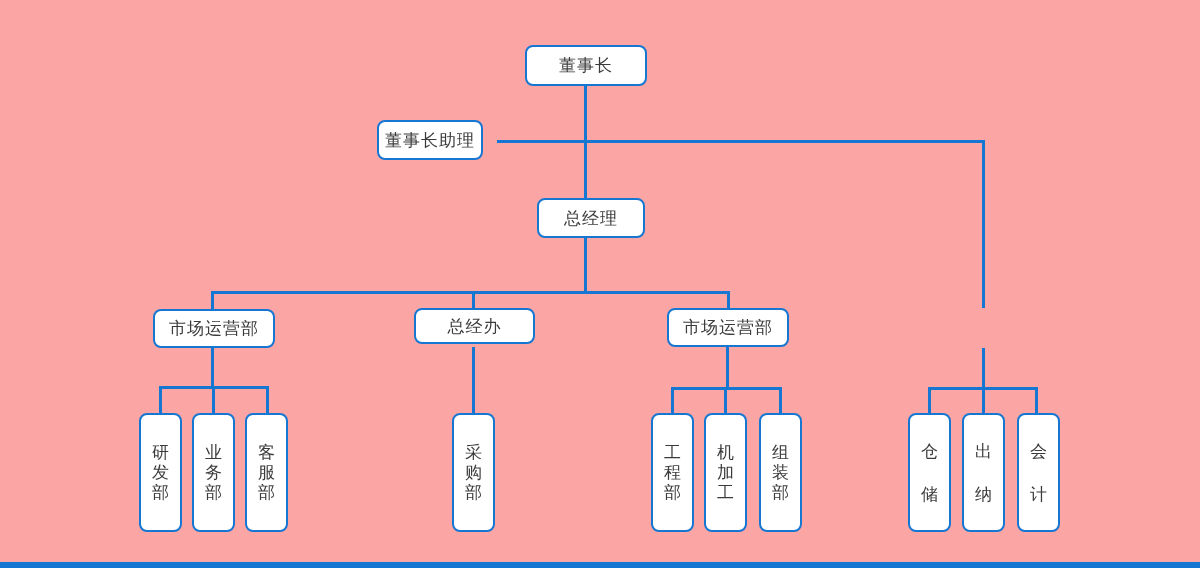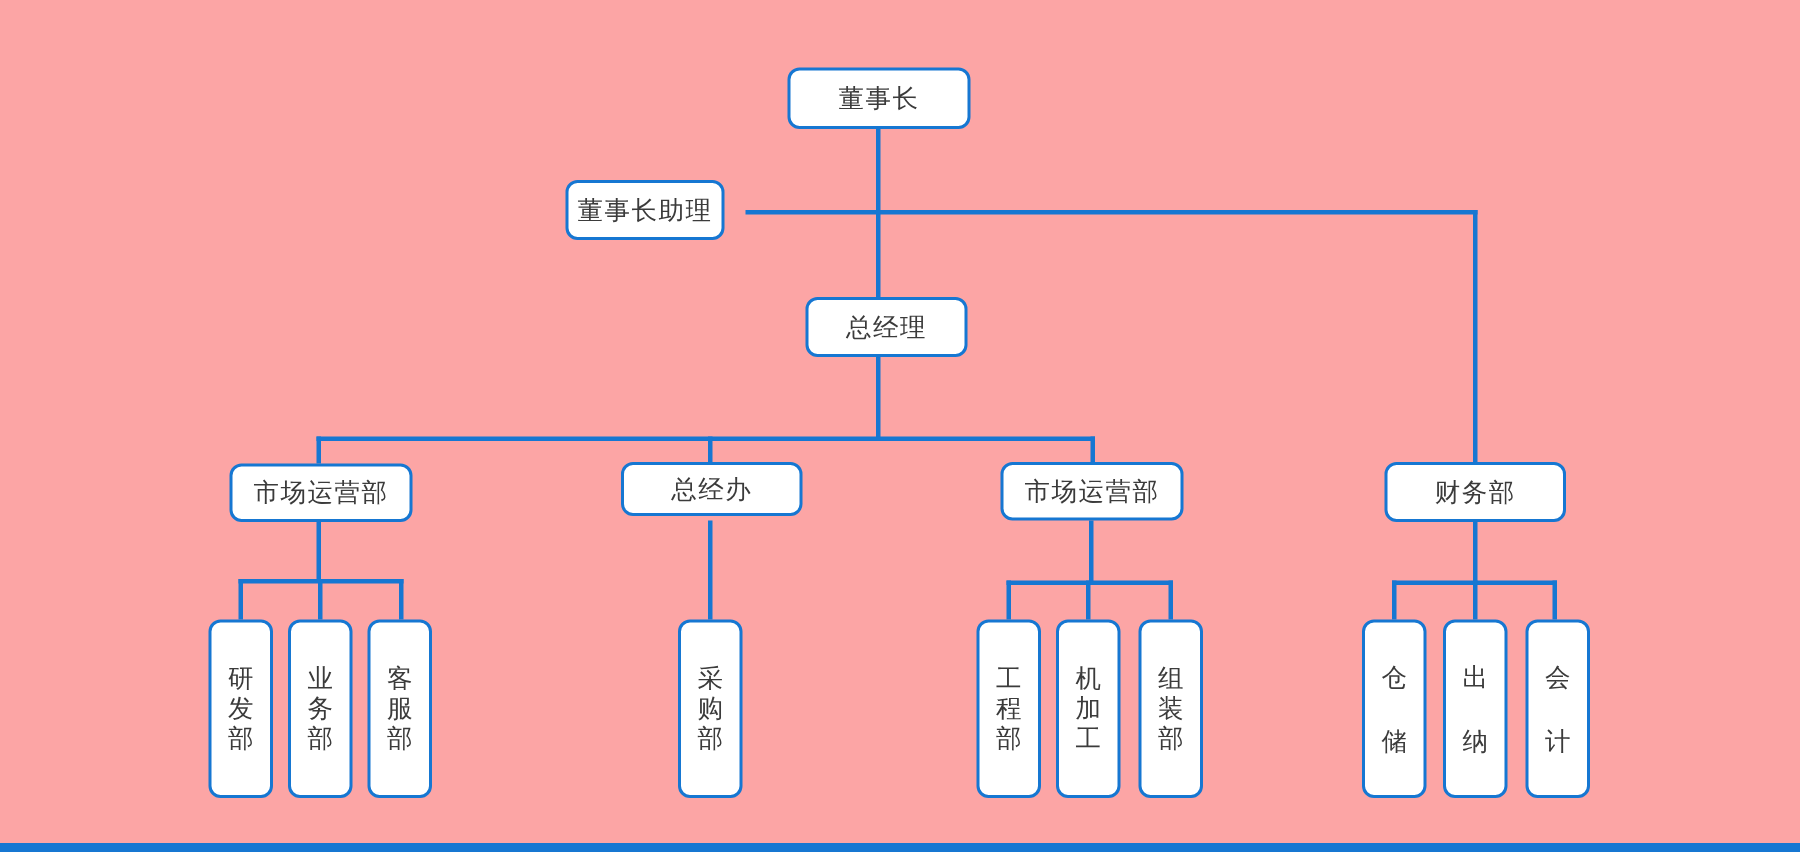--- a/index.html
+++ b/index.html
@@ -70,23 +70,20 @@
 
   <div class="node" style="left:153px;top:309px;width:122px;height:39px">
     <span>市场运营部</span>
   </div>
   <div class="node" style="left:414px;top:308px;width:121px;height:36px">
     <span>总经办</span>
   </div>
   <div class="node" style="left:667px;top:308px;width:122px;height:39px">
     <span>市场运营部</span>
   </div>
-  <div class="node" style="left:923px;top:308px;width:121px;height:40px">
-    <span>财务部</span>
-  </div>
 
   <div class="node vnode" style="left:139px">
     <span class="vlabel">
         <span>研</span>
         <span>发</span>
         <span>部</span>
       </span>
   </div>
   <div class="node vnode" style="left:192px">
     <span class="vlabel">

